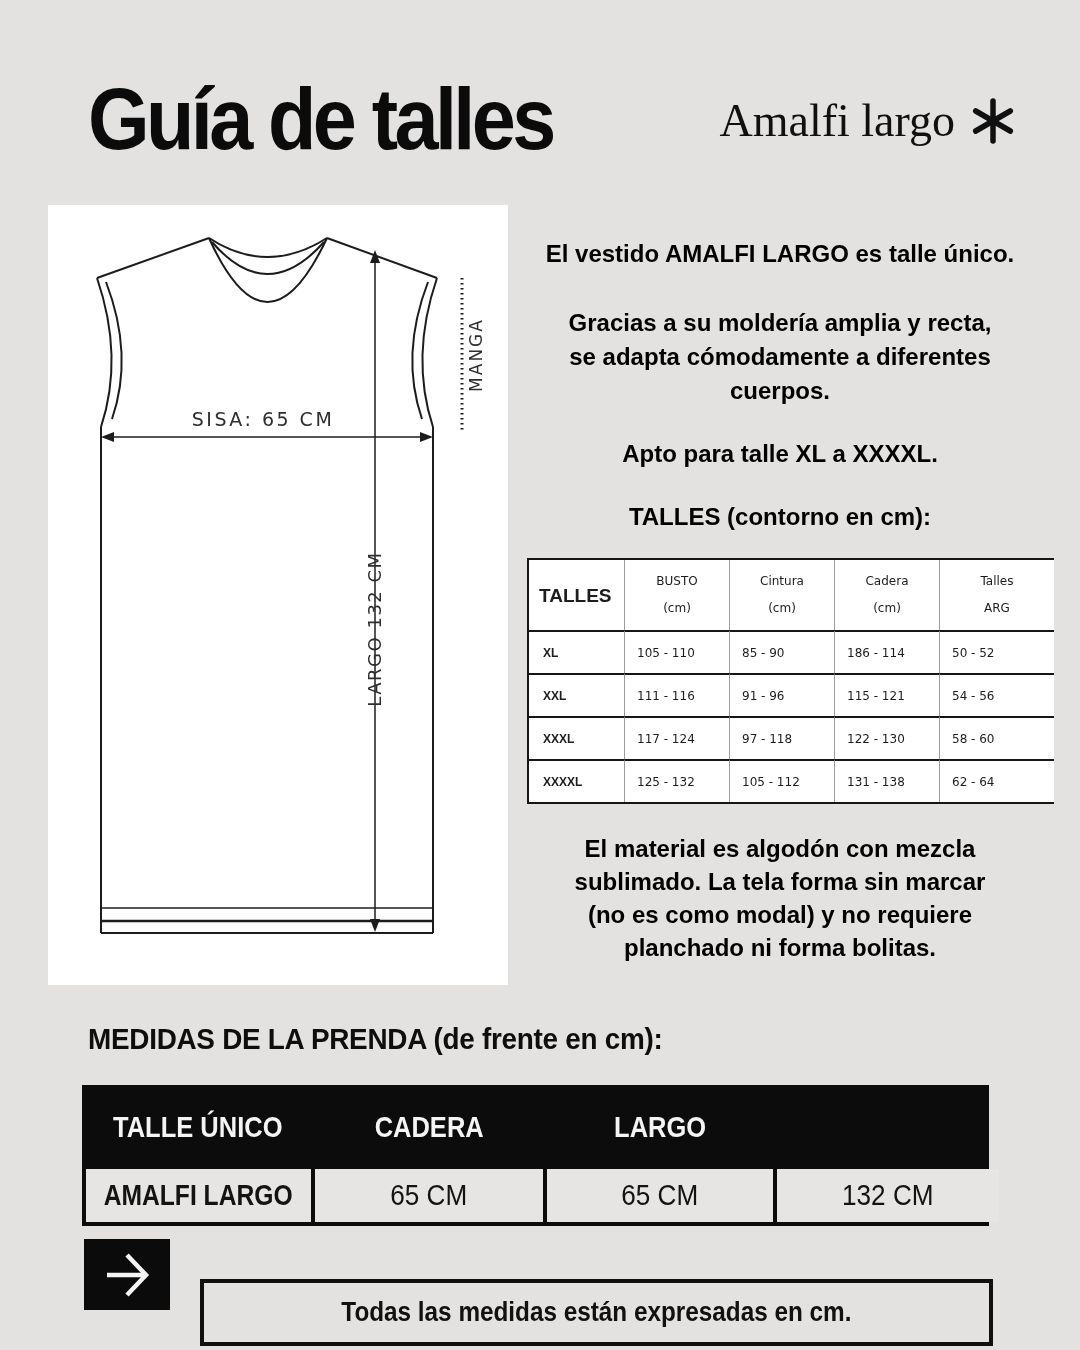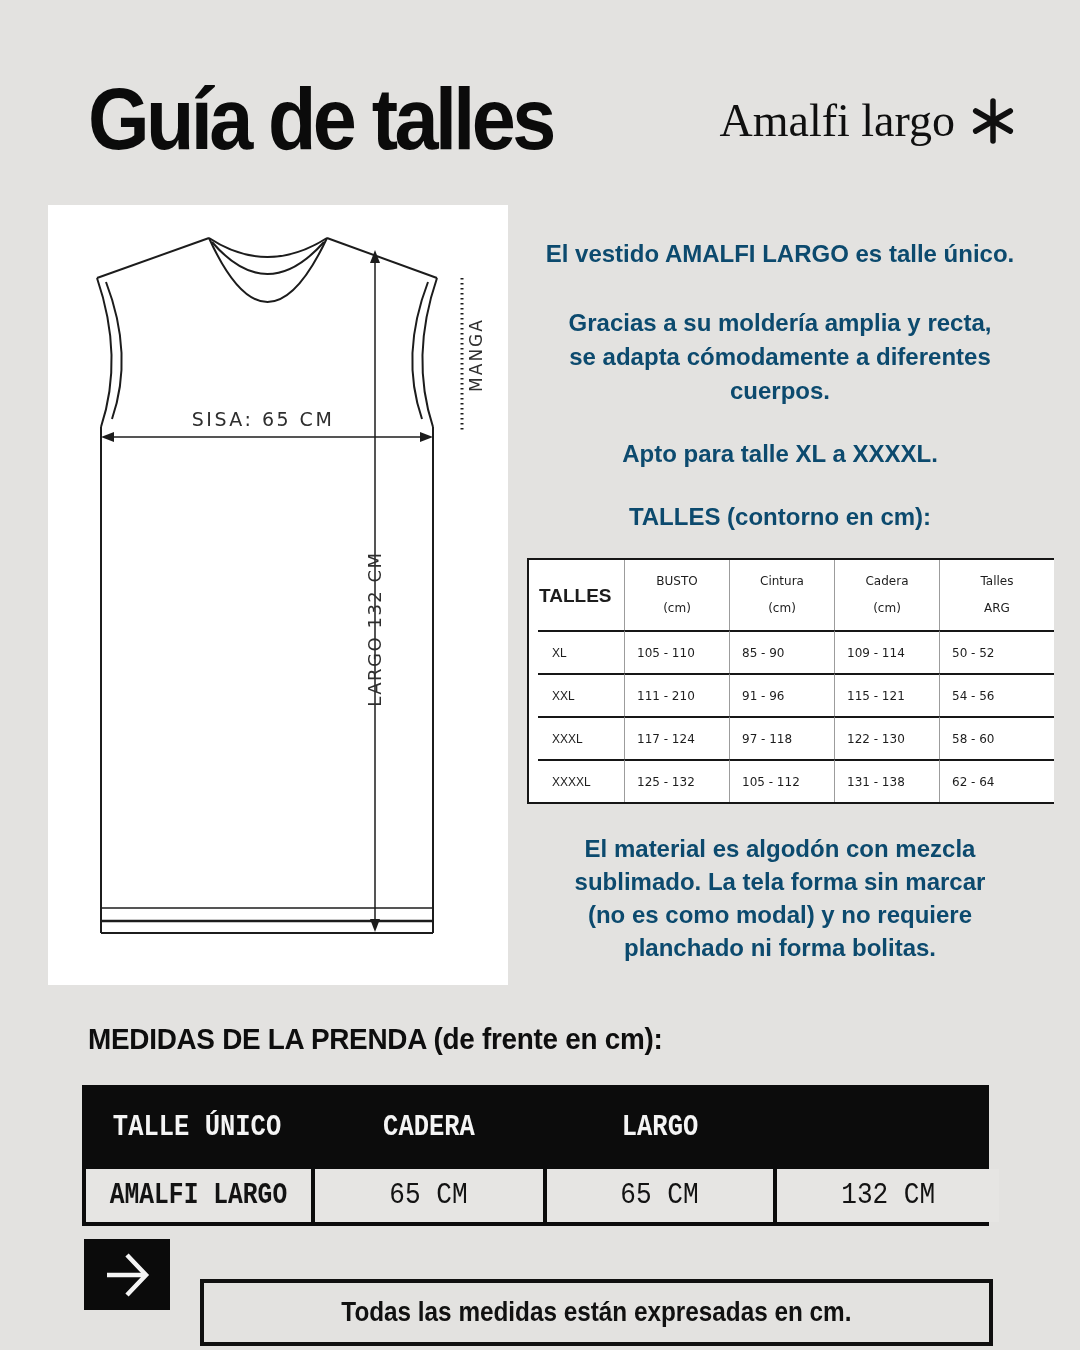--- a/index.html
+++ b/index.html
@@ -11,45 +11,45 @@
          white-space:nowrap;color:#0b0b0b;}
 
   .brand{position:absolute;left:695px;top:94px;width:320px;display:flex;align-items:center;
          justify-content:flex-end;gap:16px;font-family:"Liberation Serif","DejaVu Serif",serif;
          font-size:46px;color:#101010;white-space:nowrap;}
   .brand svg{flex:0 0 auto;}
 
   .diagram-box{position:absolute;left:48px;top:205px;width:460px;height:780px;background:#ffffff;}
   .svg-label{font-family:"DejaVu Sans",sans-serif;fill:#2e2e2e;}
 
-  .col{position:absolute;left:508px;width:544px;text-align:center;font-weight:bold;color:#0c4a6e;}
+  .col{position:absolute;left:508px;width:544px;text-align:center;font-weight:bold;color:#000000;}
   .headline{top:240px;font-size:24px;}
   .bodytext{top:306px;font-size:24px;line-height:34px;}
   .fit{top:440px;font-size:24px;}
   .table-heading{top:503px;font-size:24px;}
   .material{top:832px;font-size:24px;line-height:33px;}
 
   .sizes-table{position:absolute;left:527px;top:558px;background:#ffffff;
                border:2px solid #161616;border-right-width:0;
                display:grid;grid-template-columns:96px 105px 105px 105px 114px;
                grid-template-rows:70px 43px 43px 43px 43px;}
   .sizes-table .cell{display:flex;align-items:center;font-size:12px;padding-left:12px;
                border-right:1px solid #9c9c9c;border-top:2px solid #161616;box-sizing:border-box;
                color:#1d1d1d;font-family:"DejaVu Sans",sans-serif;font-weight:normal;}
   .sizes-table .hdr{border-top:none;justify-content:center;padding-left:0;text-align:center;line-height:27px;}
   .sizes-table .corner{justify-content:flex-start;padding-left:10px;font-weight:bold;font-size:19px;
                font-family:"Liberation Sans",sans-serif;}
-  .sizes-table .size-cell{font-weight:normal;padding-left:14px;font-family:"Liberation Sans",sans-serif;margin-left:9px;}
+  .sizes-table .size-cell{font-weight:bold;padding-left:14px;font-family:"Liberation Sans",sans-serif;}
   .sizes-table .last{border-right:none;}
 
   .medidas-heading{position:absolute;left:88px;top:1022px;font-size:30px;font-weight:bold;
                letter-spacing:-0.3px;transform:scaleX(0.93);transform-origin:left top;
                white-space:nowrap;color:#0e0e0e;}
 
-  .garment-table{position:absolute;left:82px;top:1085px;width:907px;font-family:Liberation Mono, monospace;}
+  .garment-table{position:absolute;left:82px;top:1085px;width:907px;}
   .gt-header{display:grid;grid-template-columns:231px 232px 230px 228px;height:84px;background:#0c0c0c;}
   .gt-header .gcell{display:flex;align-items:center;justify-content:center;color:#f4f4f4;
                font-size:30px;font-weight:bold;}
   .cond{display:inline-block;transform:scaleX(0.85);white-space:nowrap;}
   .cond90{display:inline-block;transform:scaleX(0.9);white-space:nowrap;}
   .gt-row{display:grid;grid-template-columns:225px 228px 226px 222px;gap:4px;background:#0c0c0c;
                padding:0 4px 4px;height:53px;box-sizing:content-box;}
   .gt-row .gcell{background:#e6e5e3;display:flex;align-items:center;justify-content:center;
                font-size:29px;color:#131313;}
   .gt-row .name{font-weight:bold;}
@@ -147,25 +147,25 @@
     <div class="cell hdr">
       <span><span>Cadera</span><br><span>(cm)</span></span>
     </div>
     <div class="cell hdr last">
       <span><span>Talles</span><br><span>ARG</span></span>
     </div>
 
     <div class="cell size-cell">XL</div>
     <div class="cell">105 - 110</div>
     <div class="cell">85 - 90</div>
-    <div class="cell">109 - 114</div>
+    <div class="cell">186 - 114</div>
     <div class="cell last">50 - 52</div>
 
     <div class="cell size-cell">XXL</div>
-    <div class="cell">111 - 210</div>
+    <div class="cell">111 - 116</div>
     <div class="cell">91 - 96</div>
     <div class="cell">115 - 121</div>
     <div class="cell last">54 - 56</div>
 
     <div class="cell size-cell">XXXL</div>
     <div class="cell">117 - 124</div>
     <div class="cell">97 - 118</div>
     <div class="cell">122 - 130</div>
     <div class="cell last">58 - 60</div>
 

